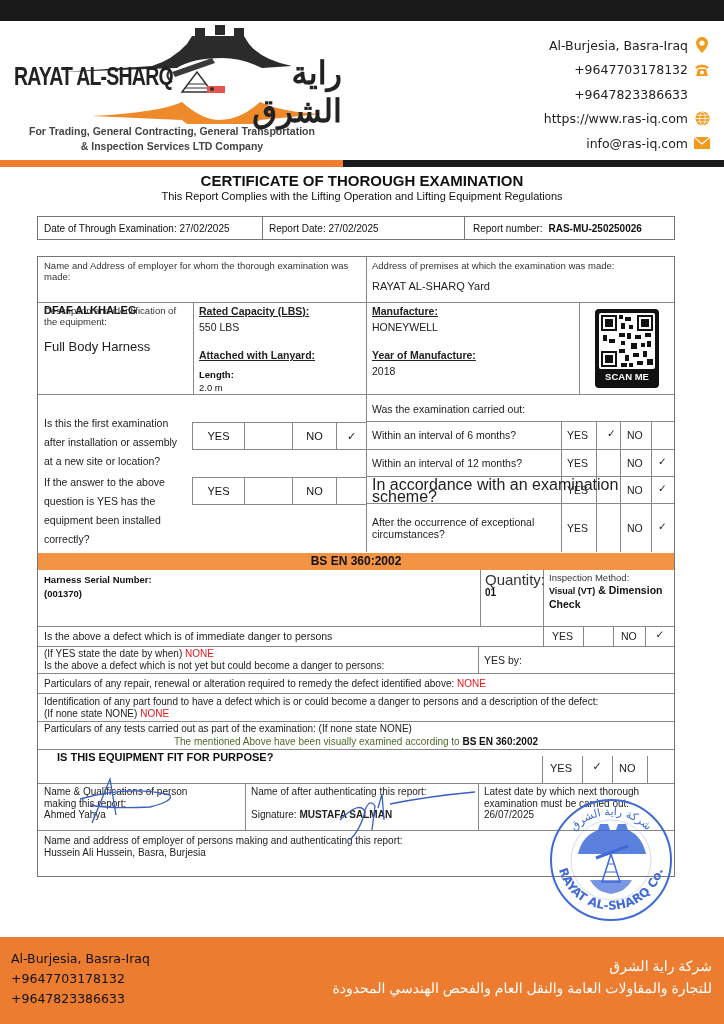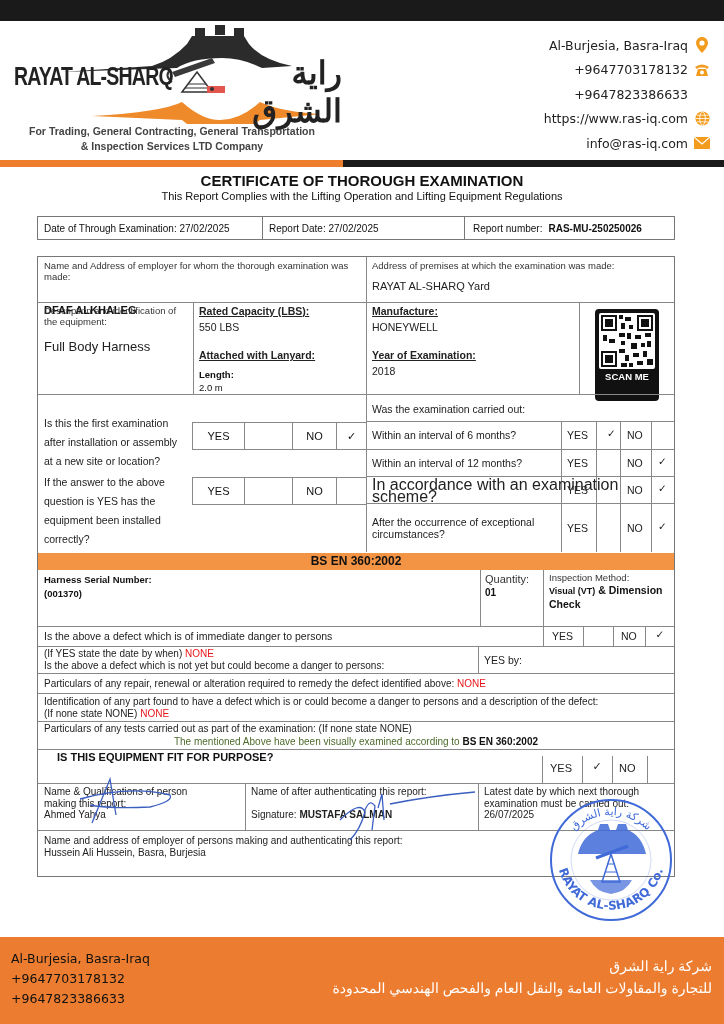--- a/index.html
+++ b/index.html
@@ -47,21 +47,21 @@
   .grid-box > div { display: flex; align-items: center; justify-content: center; font-size: 11px; border-right: 1px solid #888; }
   .grid-box > div:last-child { border-right: none; }
   .hline { position: absolute; height: 0; border-top: 1px solid #888; }
   .vline { position: absolute; width: 0; border-left: 1px solid #888; }
   .red { color: #e8161b; }
   .green { color: #4d6a2c; }
 
   .orange-bar { position: absolute; left: 0; width: 636px; height: 17px; background: #f39445; text-align: center; font-weight: bold; font-size: 12px; line-height: 17px; color: #111; }
 
   
-  .qr { position: absolute; left: 557px; top: 52px; width: 64px; height: 92px; background: #111; border-radius: 4px; }
+  .qr { position: absolute; left: 557px; top: 52px; width: 64px; height: 79px; background: #111; border-radius: 4px; }
   .qr-inner { position: absolute; left: 4px; top: 4px; width: 56px; height: 56px; background: #fff; border-radius: 2px; }
   .qr-label { position: absolute; left: 0; top: 62px; width: 64px; text-align: center; color: #fff; font-size: 9.5px; font-weight: bold; }
 
   
   .footer { position: absolute; left: 0; top: 937px; width: 724px; height: 87px; background: #ec7d30; }
   .footer-left { position: absolute; left: 11px; top: 12px; color: #111; font-size: 12.5px; line-height: 20px; font-family: "DejaVu Sans", sans-serif; }
   .footer-right { position: absolute; right: 12px; top: 18px; text-align: right; color: #fff; font-size: 14px; line-height: 22px; direction: rtl; }
 
   .stamp { position: absolute; left: 546px; top: 796px; width: 130px; height: 128px; }
   .sig { position: absolute; pointer-events: none; }
@@ -180,21 +180,21 @@
   <div class="vline" style="left:541px;top:45px;height:92px;"></div>
   <div class="abs lbl" style="left:6px;top:48px;width:146px;">Description and identification of the equipment:</div>
   <div class="abs" style="left:6px;top:82px;font-size:13px;color:#222;">Full Body Harness</div>
   <div class="abs ul-b" style="left:161px;top:48px;">Rated Capacity (LBS):</div>
   <div class="abs val" style="left:161px;top:64px;">550 LBS</div>
   <div class="abs ul-b" style="left:161px;top:92px;">Attached with Lanyard:</div>
   <div class="abs" style="left:161px;top:112px;font-size:9.5px;font-weight:bold;">Length:</div>
   <div class="abs" style="left:161px;top:125px;font-size:9.5px;">2.0 m</div>
   <div class="abs ul-b" style="left:334px;top:48px;">Manufacture:</div>
   <div class="abs val" style="left:334px;top:64px;">HONEYWELL</div>
-  <div class="abs ul-b" style="left:334px;top:92px;">Year of Examination:</div>
+  <div class="abs ul-b" style="left:334px;top:92px;">Year of Manufacture:</div>
   <div class="abs val" style="left:334px;top:108px;">2018</div>
 
   <div class="qr">
     <div class="qr-inner">
       <svg width="56" height="56" viewBox="0 0 28 28">
         <rect x="1" y="1" width="8" height="8" fill="#111"></rect>
           <rect x="2" y="2" width="6" height="6" fill="#fff"></rect>
           <rect x="3" y="3" width="4" height="4" fill="#111"></rect>
         <rect x="19" y="1" width="8" height="8" fill="#111"></rect>
           <rect x="20" y="2" width="6" height="6" fill="#fff"></rect>
@@ -290,21 +290,21 @@
   <div class="abs val" style="left:529px;top:265px;">YES</div>
   <div class="abs val" style="left:589px;top:265px;">NO</div>
   <div class="abs val" style="left:613px;top:263px;width:23px;text-align:center;">✓</div>
 
   <div class="orange-bar" style="top:296px;">BS EN 360:2002</div>
 
   <div class="vline" style="left:442px;top:313px;height:56px;"></div>
   <div class="vline" style="left:505px;top:313px;height:56px;"></div>
   <div class="abs" style="left:6px;top:317px;font-size:9.5px;font-weight:bold;">Harness Serial Number:</div>
   <div class="abs" style="left:6px;top:331px;font-size:9.5px;font-weight:bold;">(001370)</div>
-  <div class="abs lbl" style="left:447px;top:317px;font-size:11px;">Quantity:</div>
+  <div class="abs lbl" style="left:447px;top:317px;font-size:15px;">Quantity:</div>
   <div class="abs" style="left:447px;top:330px;font-size:10px;font-weight:bold;">01</div>
   <div class="abs lbl" style="left:511px;top:315px;font-size:9.5px;">Inspection Method:</div>
   <div class="abs" style="left:511px;top:327px;font-size:10.5px;font-weight:bold;line-height:13px;width:125px;">
     <span style="font-size:9px;">Visual (VT)</span>
     <span>&amp; Dimension</span><br>
     <span>Check</span>
   </div>
   <div class="hline" style="left:0;top:369px;width:636px;"></div>
 
   <div class="abs val" style="left:6px;top:373px;">Is the above a defect which is of immediate danger to persons</div>

